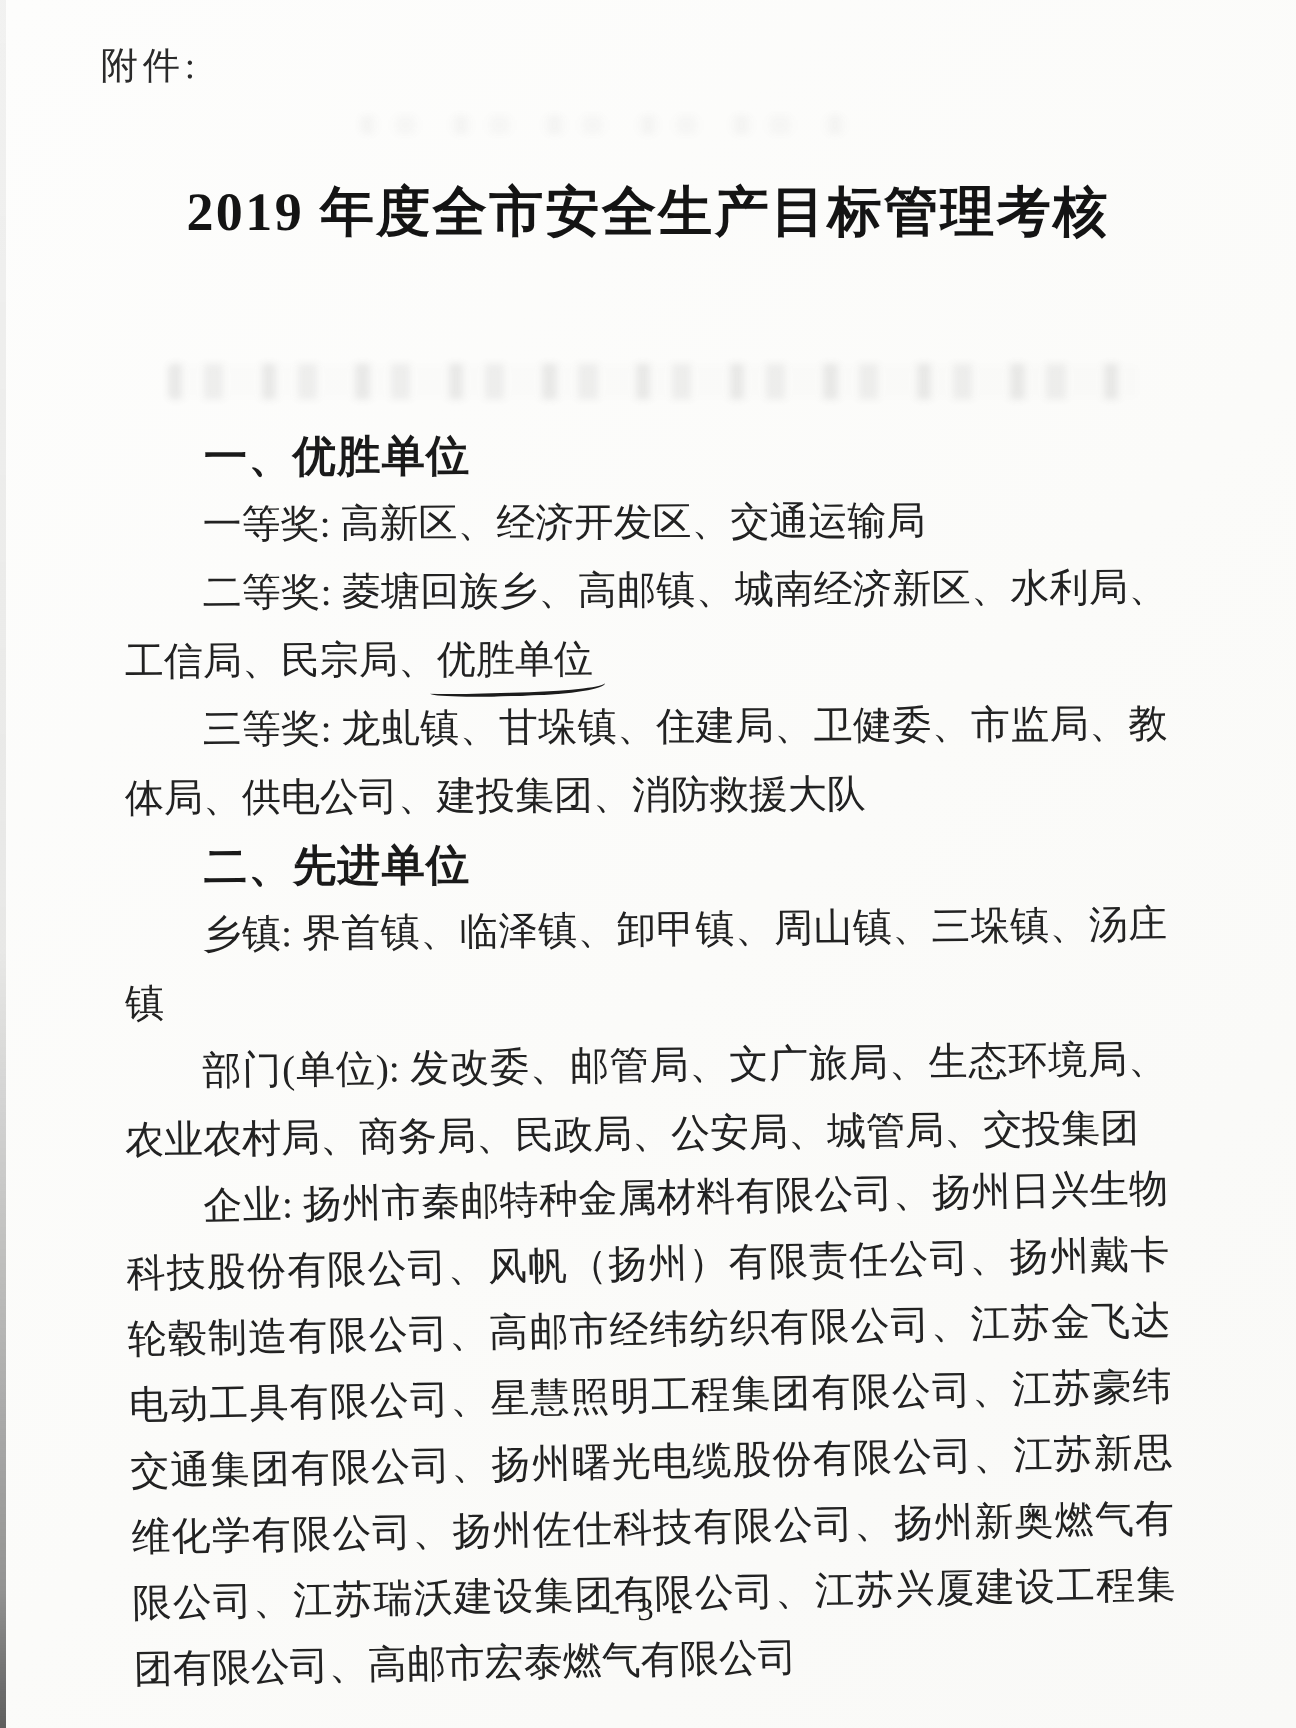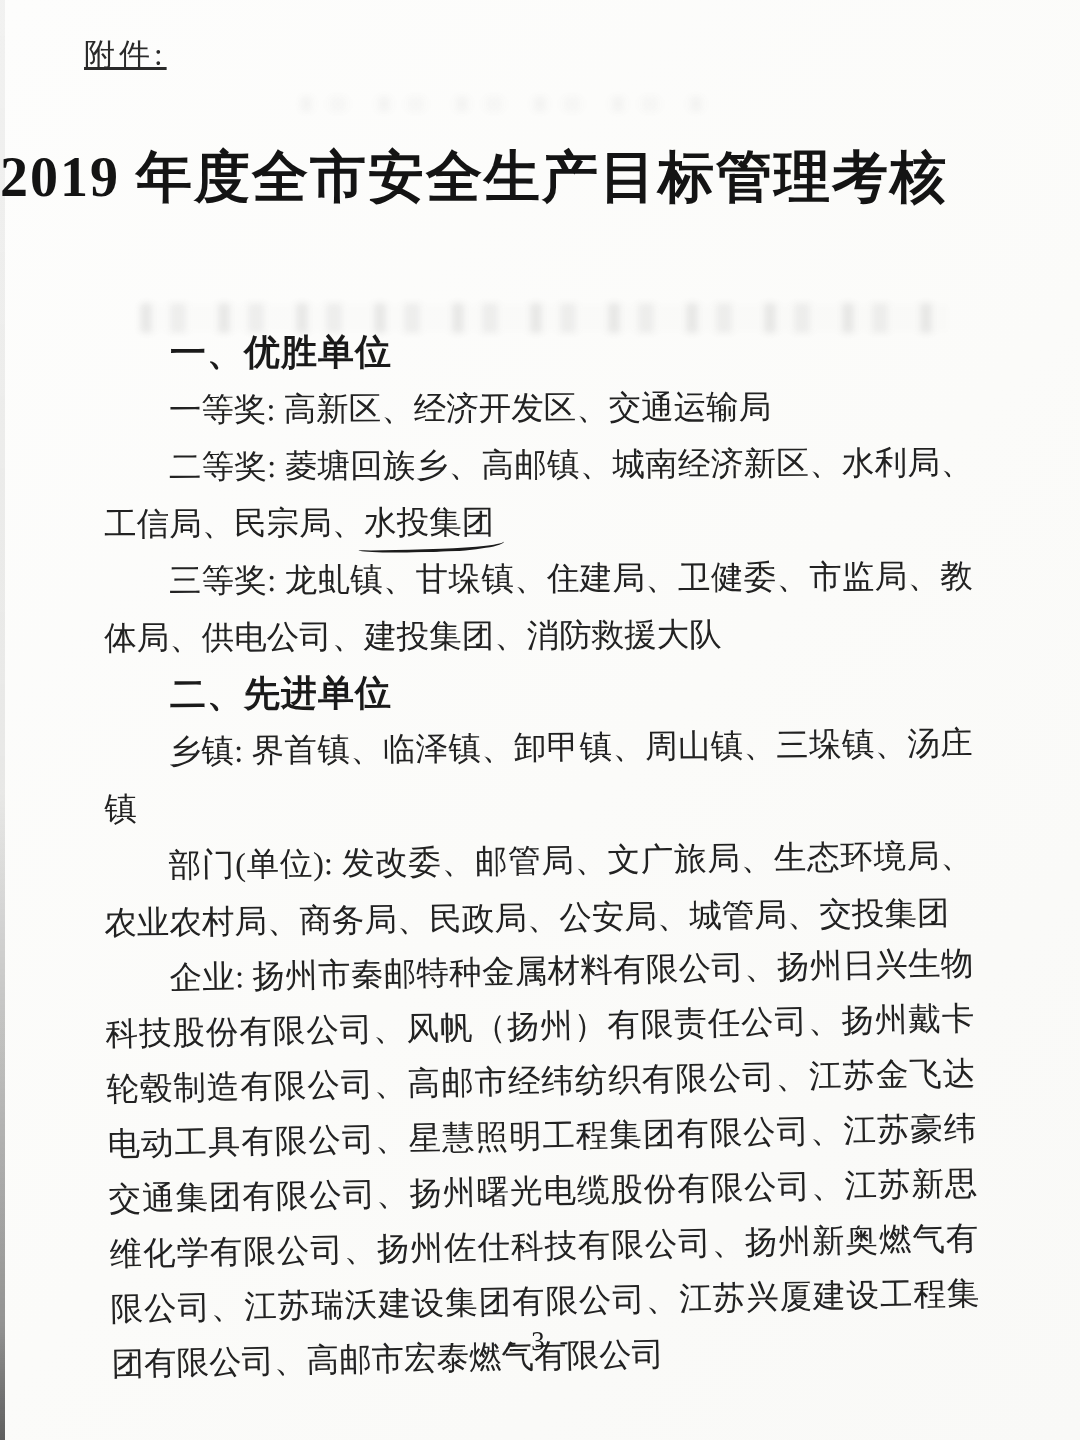--- a/index.html
+++ b/index.html
@@ -44,38 +44,37 @@
   .noise-a { top: 303px; left: 140px; width: 810px; height: 30px; }
   .noise-b { top: 96px;  left: 300px; width: 420px; height: 16px; opacity: 0.18; }
 
   .attachment {
     position: absolute;
     left: 84px;
     top: 34px;
     font-size: 31px;
     letter-spacing: 4px;
     color: #2a2a2a;
-    text-decoration: underline;
   }
   .doc-title {
     position: absolute;
     left: 0;
     top: 146px;
     width: 100%;
-    text-align: left;
+    text-align: center;
     font-weight: bold;
-    font-size: 56px;
+    font-size: 45px;
     line-height: 62px;
     letter-spacing: 2px;
     color: #141414;
   }
   .body-text {
     position: absolute;
     left: 104px;
-    top: 325px;
+    top: 353px;
     width: 869px;
     font-size: 32.5px;
     line-height: 57px;
     text-align: justify;
     text-justify: inter-character;
     color: #222222;
   }
   .sec-heading {
     font-weight: bold;
     font-size: 36px;
@@ -142,21 +141,21 @@
   <div class="doc-title">
     <div>2019 年度全市安全生产目标管理考核</div>
   </div>
 
   <div class="body-text">
 
     <div class="sec-heading t1">一、优胜单位</div>
 
     <p class="para t2">一等奖: 高新区、经济开发区、交通运输局</p>
 
-    <p class="para t3"><span>二等奖: 菱塘回族乡、高邮镇、城南经济新区、水利局、工信局、民宗局、</span><span class="hand-underline">水投集团</span></p>
+    <p class="para t3"><span>二等奖: 菱塘回族乡、高邮镇、城南经济新区、水利局、工信局、民宗局、</span><span class="hand-underline">优胜单位</span></p>
 
     <p class="para t4">三等奖: 龙虬镇、甘垛镇、住建局、卫健委、市监局、教体局、供电公司、建投集团、消防救援大队</p>
 
     <div class="sec-heading t5">二、先进单位</div>
 
     <p class="para t6">乡镇: 界首镇、临泽镇、卸甲镇、周山镇、三垛镇、汤庄镇</p>
 
     <p class="para t7">部门(单位): 发改委、邮管局、文广旅局、生态环境局、农业农村局、商务局、民政局、公安局、城管局、交投集团</p>
 
     <p class="para tight t8">企业: 扬州市秦邮特种金属材料有限公司、扬州日兴生物科技股份有限公司、风帆（扬州）有限责任公司、扬州戴卡轮毂制造有限公司、高邮市经纬纺织有限公司、江苏金飞达电动工具有限公司、星慧照明工程集团有限公司、江苏豪纬交通集团有限公司、扬州曙光电缆股份有限公司、江苏新思维化学有限公司、扬州佐仕科技有限公司、扬州新奥燃气有限公司、江苏瑞沃建设集团有限公司、江苏兴厦建设工程集团有限公司、高邮市宏泰燃气有限公司</p>

